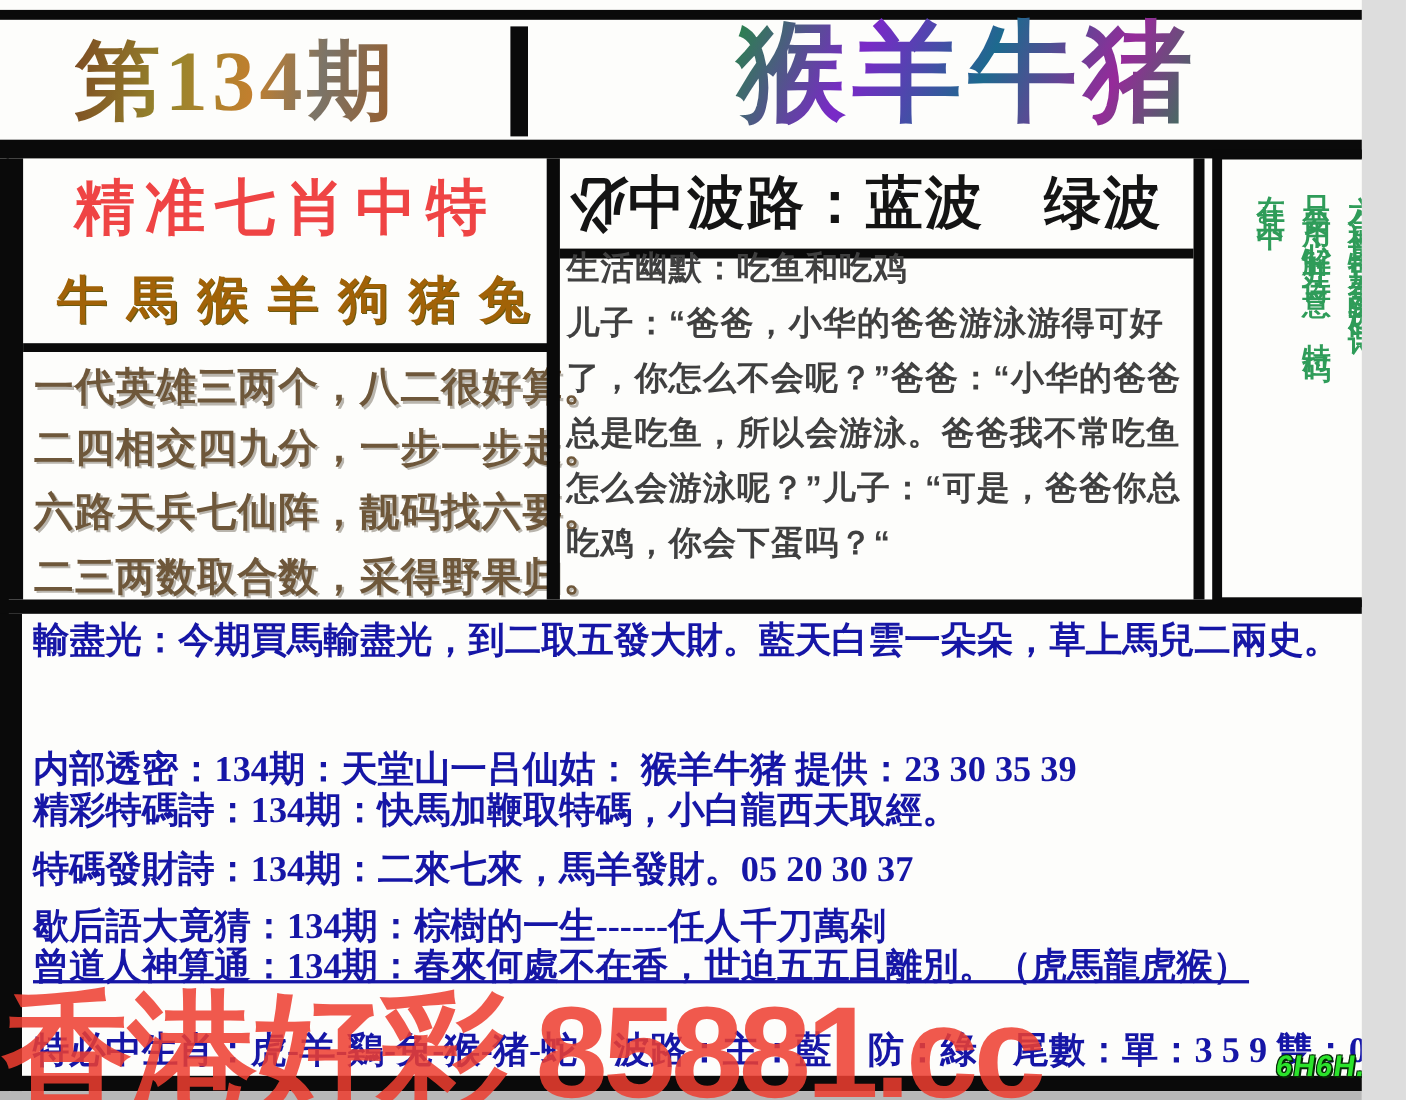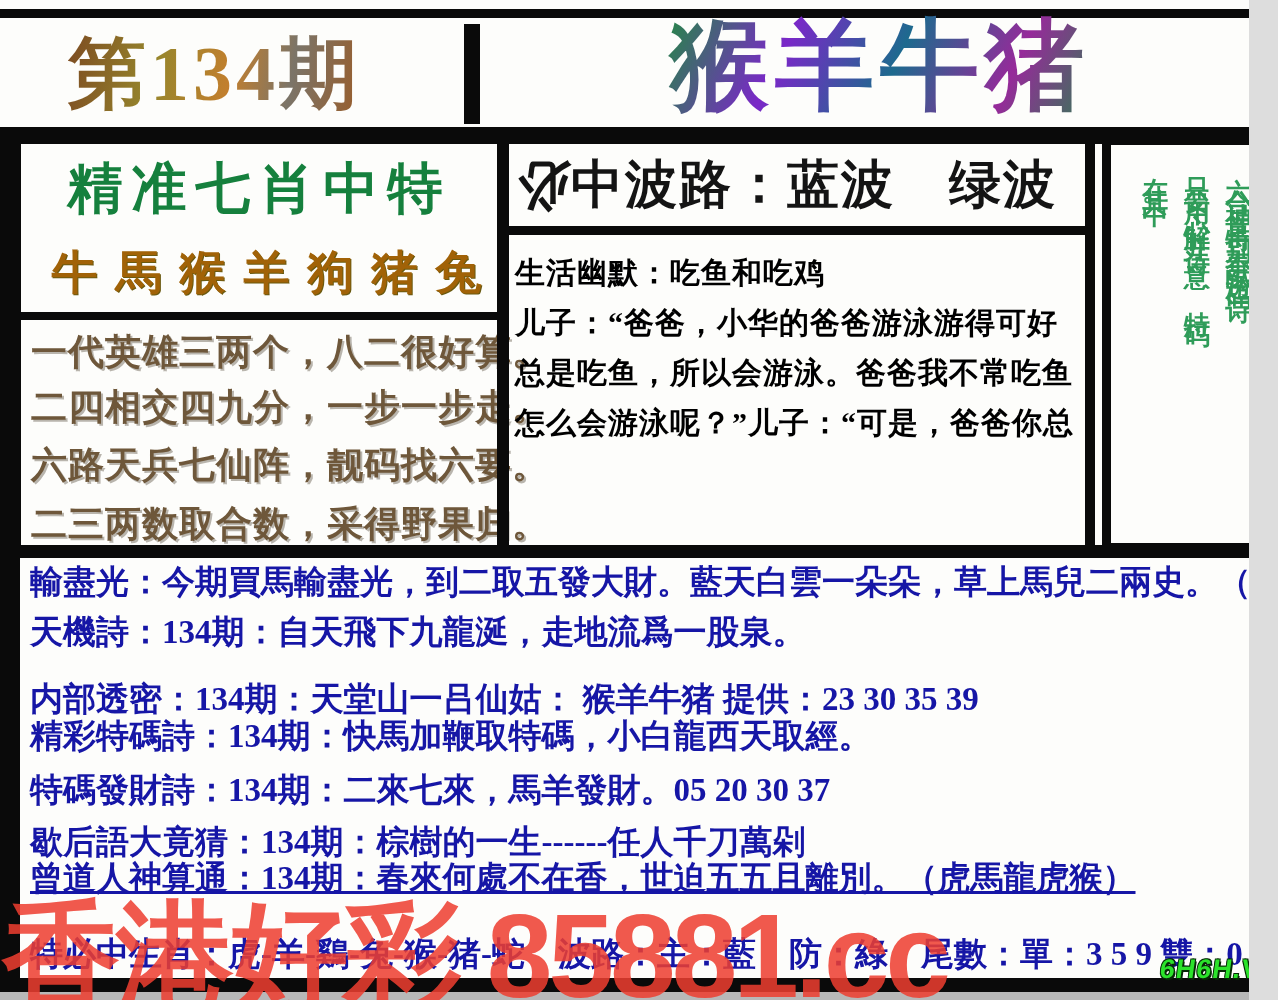--- a/index.html
+++ b/index.html
@@ -1,49 +1,49 @@
 <!DOCTYPE html>
 <html><head>
 <meta charset="utf-8">
 <style>
   html,body{margin:0;padding:0;background:#ddd;}
   #canvas{
     position:relative;width:1238px;height:1000px;background:#fdfdfb;
-    overflow:hidden;font-family:"Liberation Sans","DejaVu Sans",sans-serif;padding-left:11px;
+    overflow:hidden;font-family:"Liberation Sans","DejaVu Sans",sans-serif;
   }
   .abs{position:absolute;}
   .bar{position:absolute;background:#0a0a0a;}
   
   .issue{
     left:68px;top:22px;font-size:78px;font-weight:bold;letter-spacing:4px;
     background:linear-gradient(100deg,#7c4a22 0%,#96862c 30%,#c27f2e 55%,#7b7468 75%,#9a5c28 100%);
     -webkit-background-clip:text;background-clip:text;color:transparent;
     font-family:"Liberation Serif","DejaVu Serif",serif;
   }
   .masthead{
     left:535px;top:0px;width:690px;text-align:center;font-size:99px;font-weight:900;letter-spacing:6px;
     background:linear-gradient(115deg,#5a24a8 0%,#238a42 18%,#7a28c8 36%,#1d6a8e 52%,#962a9a 68%,#1f8a46 84%,#5a2aa0 100%);
     -webkit-background-clip:text;background-clip:text;color:transparent;
   }
   
   .left-box{left:6px;top:144px;width:492px;height:401px;border-left:15px solid #0a0a0a;box-sizing:border-box;}
   .headline{position:absolute;top:8px;left:0;width:100%;text-align:center;
-    font-size:55px;font-weight:900;color:#15803d;letter-spacing:9px;}
+    font-size:55px;font-weight:900;color:#ef4444;letter-spacing:9px;}
   .zodiac{position:absolute;top:98px;left:16px;width:100%;text-align:center;
     font-size:46px;font-weight:900;color:#a16207;letter-spacing:18px;text-shadow:1px 1px 0 #6a5a10;}
   .verse{position:absolute;left:10px;width:460px;font-size:36px;font-weight:900;color:#6e573a;
     letter-spacing:1px;white-space:nowrap;text-shadow:2px 2px 0 rgba(58,45,28,.35);}
   
   .middle-box{left:509px;top:144px;width:576px;height:401px;}
   .mid-header{position:absolute;top:6px;left:8px;font-size:52px;font-weight:900;color:#141414;
     letter-spacing:2px;white-space:nowrap;}
   .rot180{display:inline-block;transform:rotate(180deg);}
-  .joke{position:absolute;top:104px;left:6px;width:566px;font-size:30px;font-weight:900;
-    color:#000000;line-height:50px;letter-spacing:1px;white-space:nowrap;
-    font-family:Liberation Serif, serif;}
+  .joke{position:absolute;top:76px;left:6px;width:566px;font-size:30px;font-weight:900;
+    color:#404040;line-height:50px;letter-spacing:1px;white-space:nowrap;
+    font-family:Liberation Sans, sans-serif;}
   
   .right-box{left:1102px;top:136px;width:170px;height:416px;border:9px solid #0a0a0a;box-sizing:border-box;
     display:flex;flex-direction:row-reverse;justify-content:flex-start;gap:13px;padding:12px 10px 0 0;}
   .vcol{writing-mode:vertical-rl;text-orientation:upright;font-size:26px;font-weight:900;
     color:#2f9c59;letter-spacing:12px;line-height:1.1;}
   
   .bline{position:absolute;left:30px;width:1235px;font-size:33px;font-weight:bold;color:#1616a6;
     white-space:nowrap;letter-spacing:0px;font-family:"Liberation Serif","DejaVu Serif",serif;}
   .watermark{
     left:2px;top:878px;font-size:118px;font-weight:900;letter-spacing:-4px;white-space:nowrap;
@@ -79,39 +79,40 @@
   </div>
 
   <div class="bar" style="left:497px;top:144px;width:12px;height:401px;"></div>
 
   <div class="middle-box abs">
     <div class="mid-header"><span class="rot180">必</span><span>中波路：蓝波　绿波</span></div>
     <div class="bar" style="left:0;top:82px;width:576px;height:9px;"></div>
     <div class="joke">
       <div>生活幽默：吃鱼和吃鸡</div>
       <div>儿子：“爸爸，小华的爸爸游泳游得可好</div>
+      <div>了，你怎么不会呢？”爸爸：“小华的爸爸</div>
       <div>总是吃鱼，所以会游泳。爸爸我不常吃鱼，</div>
       <div>怎么会游泳呢？”儿子：“可是，爸爸你总</div>
+      <div>吃鸡，你会下蛋吗？“</div>
     </div>
   </div>
 
   <div class="bar" style="left:1085px;top:144px;width:10px;height:401px;"></div>
 
   <div class="right-box abs">
     <div class="vcol">六合神童特别奉献透码诗</div>
     <div class="vcol">只要用心解开诗意，特码</div>
     <div class="vcol">在其中。</div>
   </div>
 
   <div class="bar" style="left:0;top:545px;width:1278px;height:13px;"></div>
   <div class="bar" style="left:0;top:558px;width:20px;height:434px;"></div>
   <div class="bar" style="left:1266px;top:558px;width:12px;height:434px;"></div>
 
   <div class="bline" style="top:560px;">輸盡光：今期買馬輸盡光，到二取五發大財。藍天白雲一朵朵，草上馬兒二兩史。（惕）</div>
-  <div class="bline" style="top:610px;">天機詩：134期：自天飛下九龍涎，走地流爲一股泉。</div>
   <div class="bline" style="top:677px;">内部透密：134期：天堂山一吕仙姑： 猴羊牛猪 提供：23 30 35 39</div>
   <div class="bline" style="top:714px;">精彩特碼詩：134期：快馬加鞭取特碼，小白龍西天取經。</div>
   <div class="bline" style="top:768px;">特碼發財詩：134期：二來七來，馬羊發財。05 20 30 37</div>
   <div class="bline" style="top:820px;">歇后語大竟猜：134期：棕樹的一生------任人千刀萬剁</div>
   <div class="bline" style="top:856px;text-decoration:underline;">曾道人神算通：134期：春來何處不在香，世迫五五且離別。（虎馬龍虎猴）</div>
   <div class="bline" style="top:932px;">特必中生肖：虎-羊-鷄-兔-猴-猪-蛇　波路：主：藍　防：綠　尾數：單：3 5 9 雙：0 2 6</div>
 
   <div class="bar" style="left:10px;top:978px;width:1268px;height:14px;"></div>
   <div class="gray-strip"></div>
 

